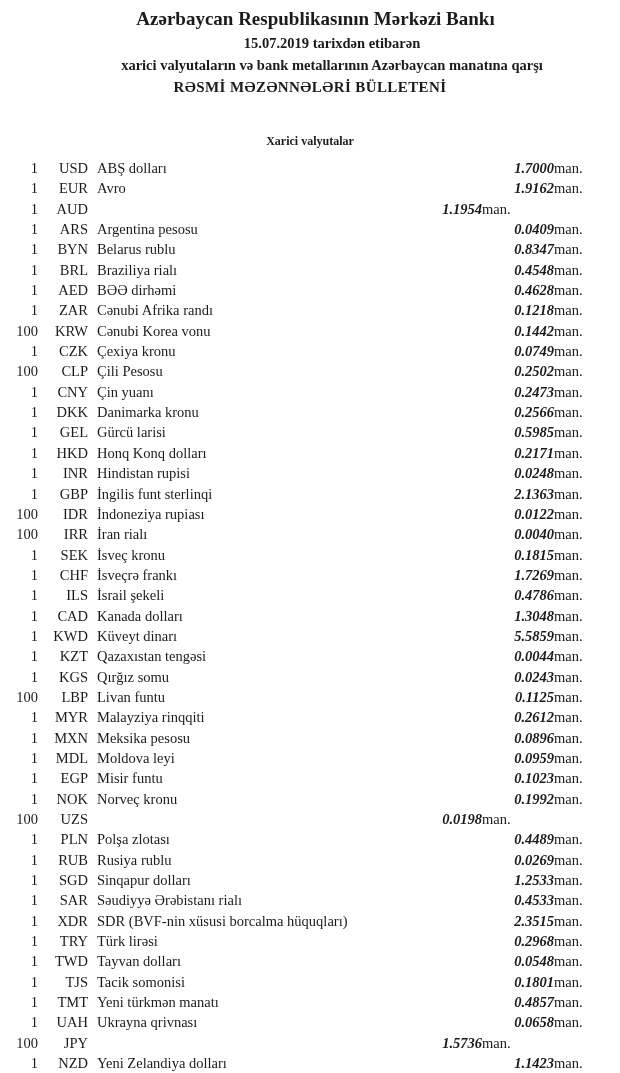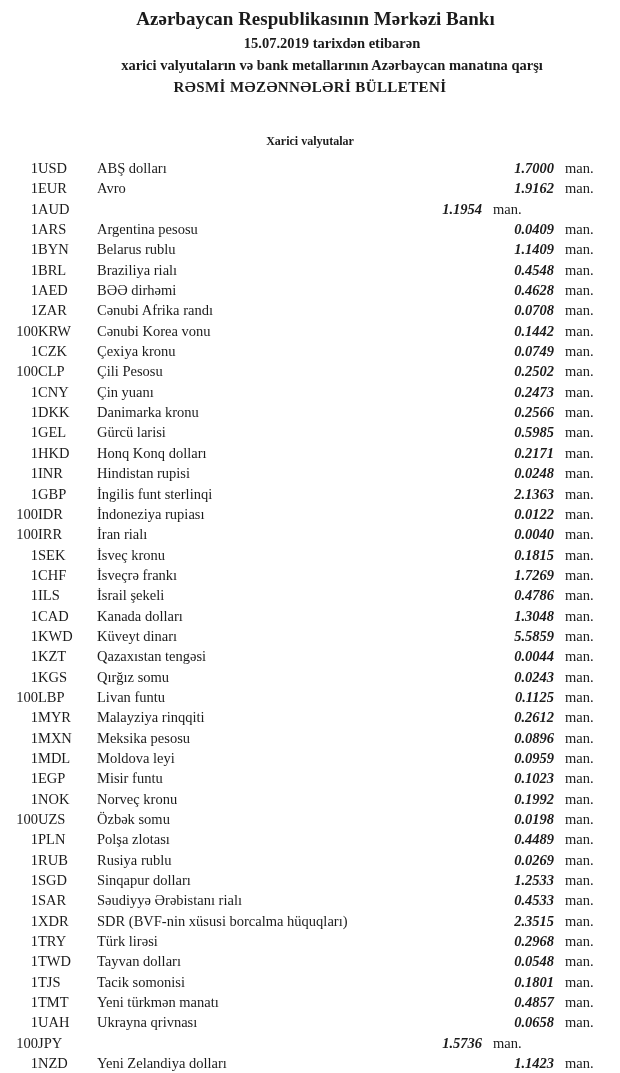--- a/index.html
+++ b/index.html
@@ -51,24 +51,24 @@
     margin-top: 7px;
   }
   .row {
     display: grid;
     grid-template-columns: 38px 50px 1fr 72px 54px;
     line-height: 20.35px;
     font-size: 14.5px;
     padding-right: 12px;
   }
   .qty   { text-align: right; }
-  .code  { text-align: left; }
+  .code  { text-align: right; }
   .name  { padding-left: 9px; white-space: nowrap; overflow: hidden; }
   .rate  { text-align: right; font-weight: bold; font-style: italic; }
-  .unit  { padding-left: 11px; }
+  .unit  { }
 </style>
 </head>
 <body>
 
 <div class="header">
   <h1 class="title">Azərbaycan Respublikasının Mərkəzi Bankı</h1>
   <p class="header-line">15.07.2019 tarixdən etibarən</p>
   <p class="header-line">xarici valyutaların və bank metallarının Azərbaycan manatına qarşı</p>
   <p class="bulletin-line">RƏSMİ MƏZƏNNƏLƏRİ BÜLLETENİ</p>
 </div>
@@ -104,21 +104,21 @@
     <span class="code">ARS</span>
     <span class="name">Argentina pesosu</span>
     <span class="rate">0.0409</span>
     <span class="unit">man.</span>
   </div>
 
   <div class="row">
     <span class="qty">1</span>
     <span class="code">BYN</span>
     <span class="name">Belarus rublu</span>
-    <span class="rate">1.1409</span>
+    <span class="rate">0.8347</span>
     <span class="unit">man.</span>
   </div>
 
   <div class="row">
     <span class="qty">1</span>
     <span class="code">BRL</span>
     <span class="name">Braziliya rialı</span>
     <span class="rate">0.4548</span>
     <span class="unit">man.</span>
   </div>
@@ -128,21 +128,21 @@
     <span class="code">AED</span>
     <span class="name">BƏƏ dirhəmi</span>
     <span class="rate">0.4628</span>
     <span class="unit">man.</span>
   </div>
 
   <div class="row">
     <span class="qty">1</span>
     <span class="code">ZAR</span>
     <span class="name">Cənubi Afrika randı</span>
-    <span class="rate">0.0708</span>
+    <span class="rate">0.1218</span>
     <span class="unit">man.</span>
   </div>
 
   <div class="row">
     <span class="qty">100</span>
     <span class="code">KRW</span>
     <span class="name">Cənubi Korea vonu</span>
     <span class="rate">0.1442</span>
     <span class="unit">man.</span>
   </div>
@@ -327,21 +327,20 @@
     <span class="qty">1</span>
     <span class="code">NOK</span>
     <span class="name">Norveç kronu</span>
     <span class="rate">0.1992</span>
     <span class="unit">man.</span>
   </div>
 
   <div class="row">
     <span class="qty">100</span>
     <span class="code">UZS</span>
-    <span class="name">Özbək somu</span>
     <span class="rate">0.0198</span>
     <span class="unit">man.</span>
   </div>
 
   <div class="row">
     <span class="qty">1</span>
     <span class="code">PLN</span>
     <span class="name">Polşa zlotası</span>
     <span class="rate">0.4489</span>
     <span class="unit">man.</span>

